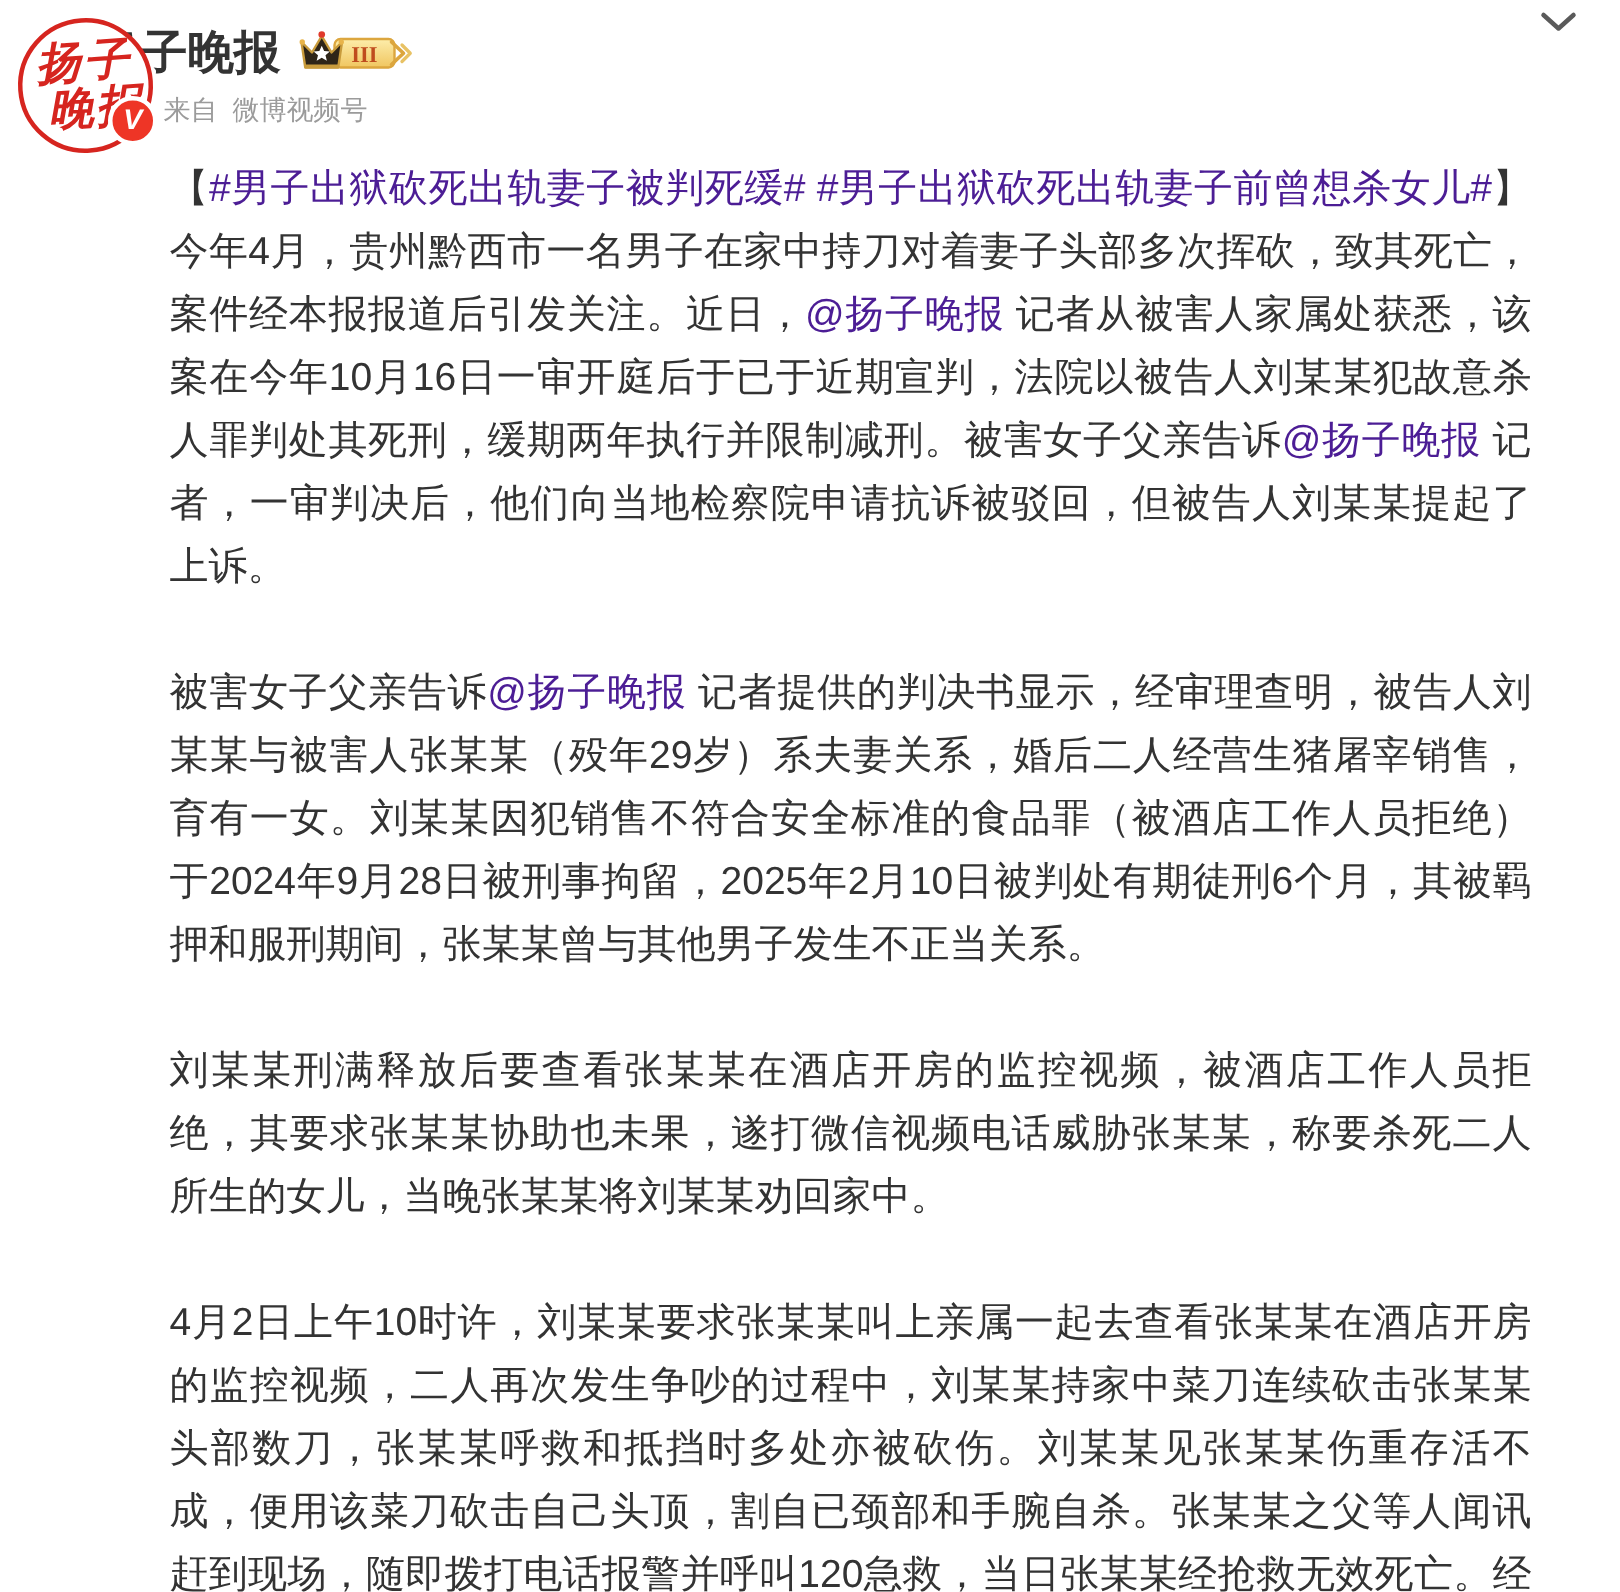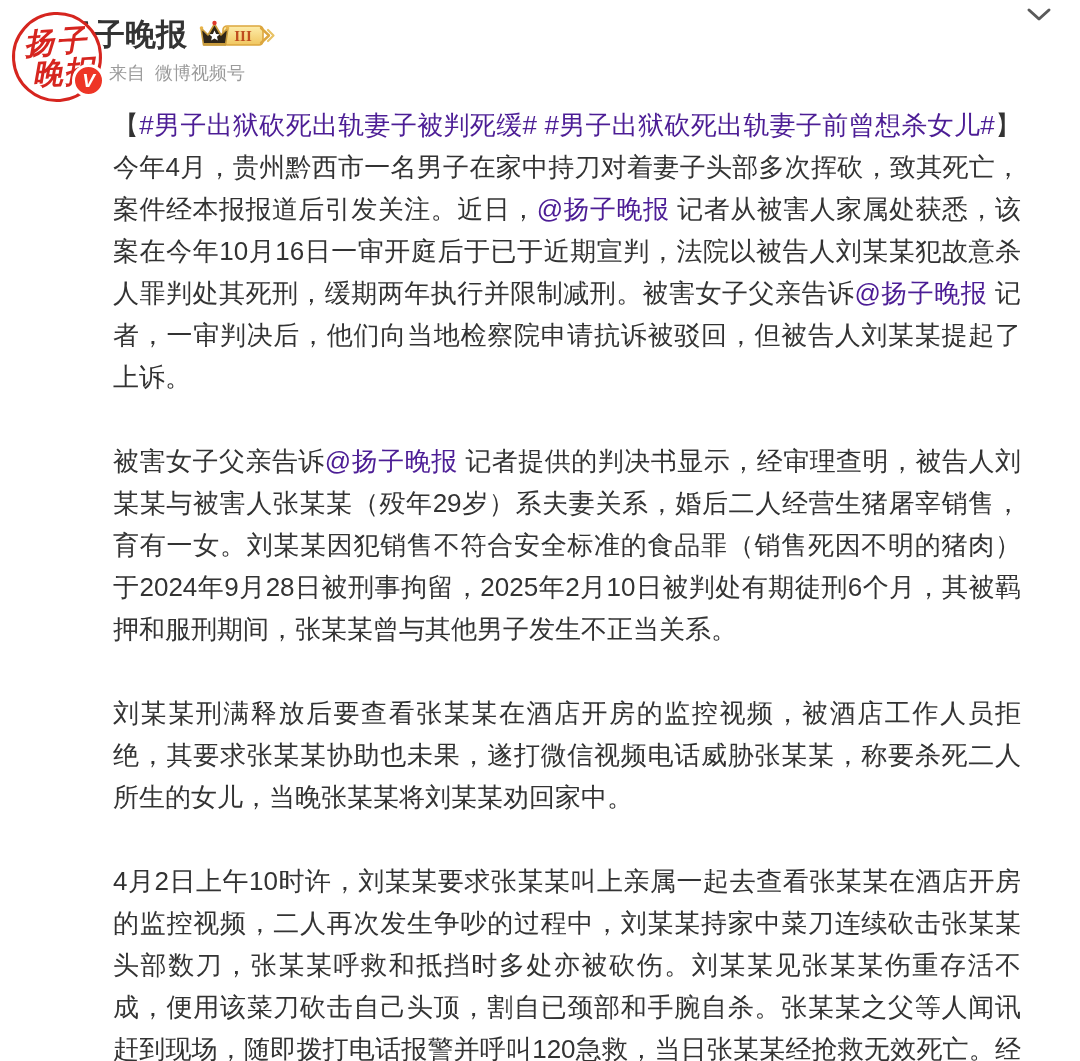--- a/index.html
+++ b/index.html
@@ -94,18 +94,18 @@
 
     <div class="more-btn">
       <svg width="26" height="18" viewBox="0 0 26 18">
         <path d="M3 4 L13 13 L23 4" fill="none" stroke="#5a5a5a" stroke-width="3" stroke-linecap="round" stroke-linejoin="round"></path>
       </svg>
     </div>
   </div>
 
   <div class="post-text">
       <p class="para"><span>【</span><span class="hashtag">#男子出狱砍死出轨妻子被判死缓#</span><span> </span><span class="hashtag">#男子出狱砍死出轨妻子前曾想杀女儿#</span><span>】今年4月，贵州黔西市一名男子在家中持刀对着妻子头部多次挥砍，致其死亡，案件经本报报道后引发关注。近日，</span><span class="mention">@扬子晚报</span><span> 记者从被害人家属处获悉，该案在今年10月16日一审开庭后于已于近期宣判，法院以被告人刘某某犯故意杀人罪判处其死刑，缓期两年执行并限制减刑。被害女子父亲告诉</span><span class="mention">@扬子晚报</span><span> 记者，一审判决后，他们向当地检察院申请抗诉被驳回，但被告人刘某某提起了上诉。</span></p>
-      <p class="para"><span>被害女子父亲告诉</span><span class="mention">@扬子晚报</span><span> 记者提供的判决书显示，经审理查明，被告人刘某某与被害人张某某（殁年29岁）系夫妻关系，婚后二人经营生猪屠宰销售，育有一女。刘某某因犯销售不符合安全标准的食品罪（销售死因不明的猪肉）于2024年9月28日被刑事拘留，2025年2月10日被判处有期徒刑6个月，其被羁押和服刑期间，张某某曾与其他男子发生不正当关系。</span></p>
+      <p class="para"><span>被害女子父亲告诉</span><span class="mention">@扬子晚报</span><span> 记者提供的判决书显示，经审理查明，被告人刘某某与被害人张某某（殁年29岁）系夫妻关系，婚后二人经营生猪屠宰销售，育有一女。刘某某因犯销售不符合安全标准的食品罪（被酒店工作人员拒绝）于2024年9月28日被刑事拘留，2025年2月10日被判处有期徒刑6个月，其被羁押和服刑期间，张某某曾与其他男子发生不正当关系。</span></p>
       <p class="para"><span>刘某某刑满释放后要查看张某某在酒店开房的监控视频，被酒店工作人员拒绝，其要求张某某协助也未果，遂打微信视频电话威胁张某某，称要杀死二人所生的女儿，当晚张某某将刘某某劝回家中。</span></p>
       <p class="para"><span>4月2日上午10时许，刘某某要求张某某叫上亲属一起去查看张某某在酒店开房的监控视频，二人再次发生争吵的过程中，刘某某持家中菜刀连续砍击张某某头部数刀，张某某呼救和抵挡时多处亦被砍伤。刘某某见张某某伤重存活不成，便用该菜刀砍击自己头顶，割自已颈部和手腕自杀。张某某之父等人闻讯赶到现场，随即拨打电话报警并呼叫120急救，当日张某某经抢救无效死亡。经鉴定，被告人刘某某在案发时无精神病，具有完全刑事责任能力。（记者 徐韶达 剪辑 周嘉楠）</span></p>
     </div>
 
 </div>
 
 </body></html>

